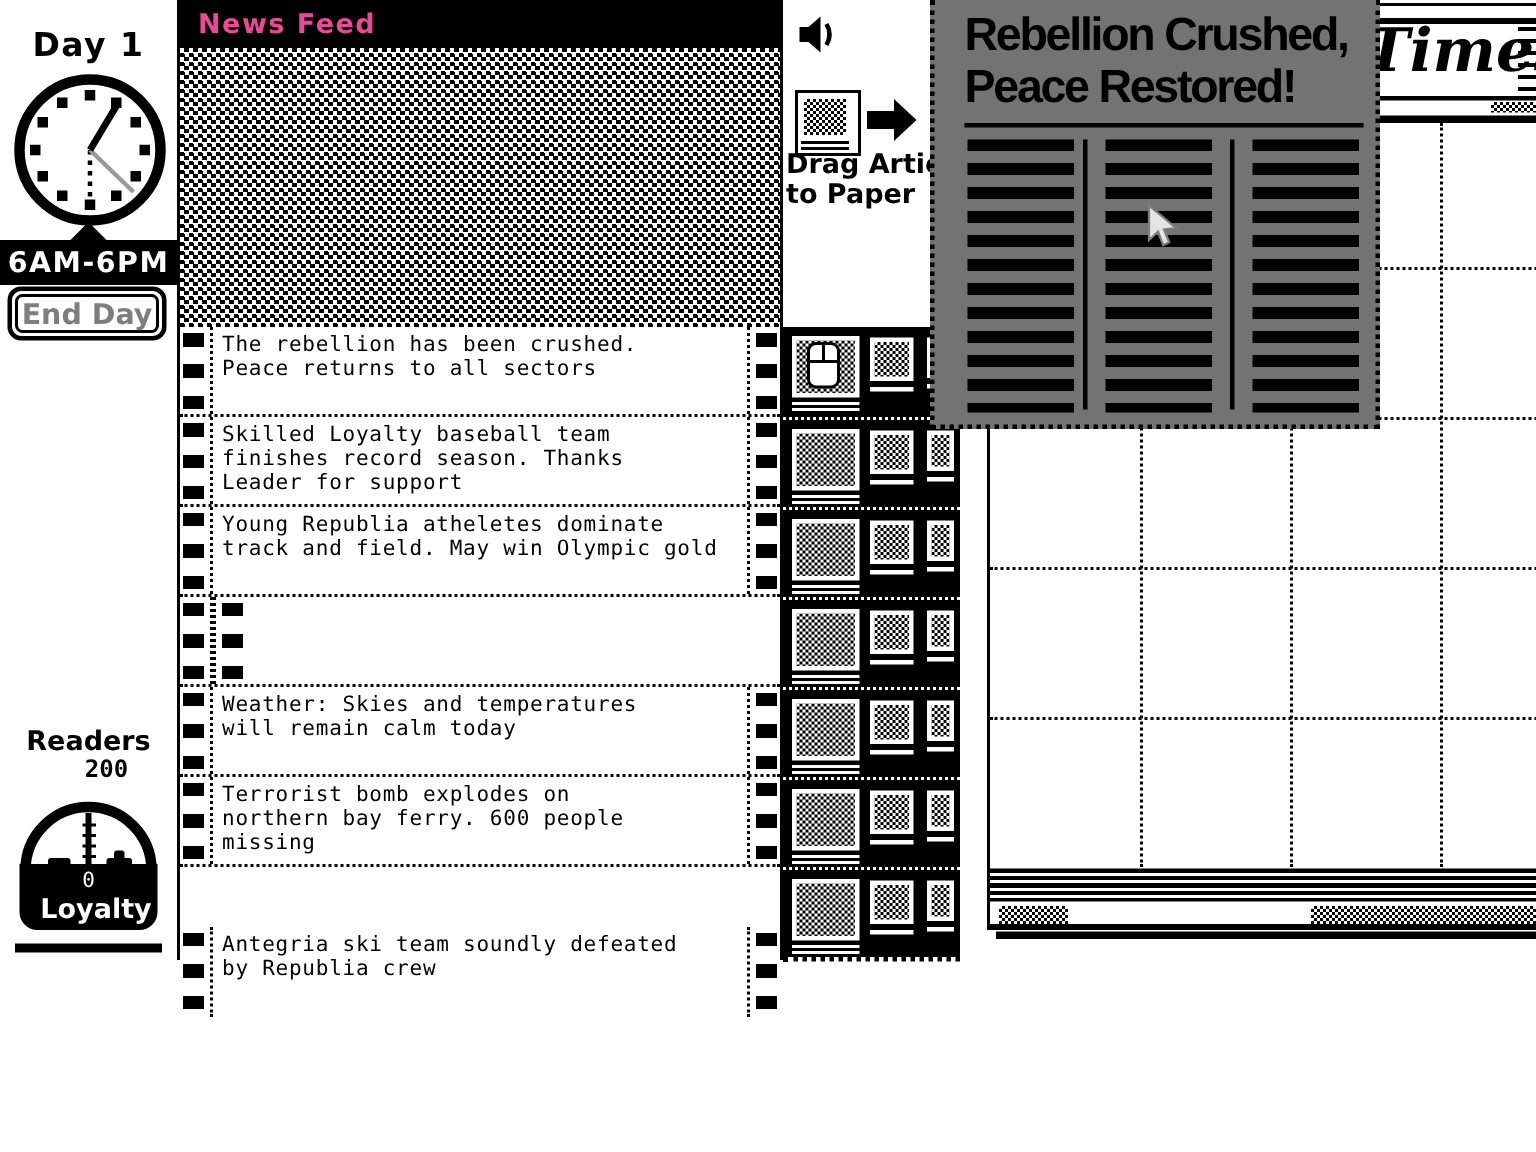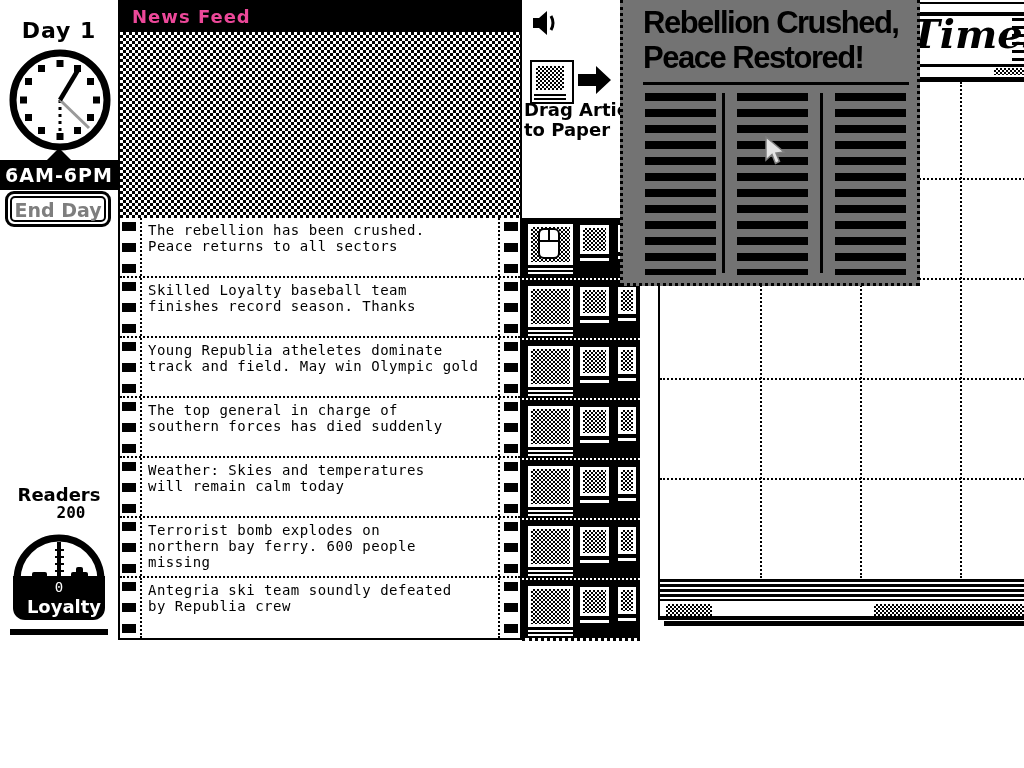--- a/index.html
+++ b/index.html
@@ -32,21 +32,21 @@
   #gauge-underline{left:10px;top:629px;width:98px;height:6px;background:#000;}
 
   
   #newsfeed{left:118px;top:0;width:404px;height:640px;border:2px solid #000;background:#fff;
             box-sizing:border-box;z-index:2;}
   #nf-titlebar{height:30px;background:#000;color:#ec4899;font-size:18px;font-weight:700;
                letter-spacing:1px;line-height:30px;padding-left:12px;}
   #nf-dither{height:186px;}
   #news-list{height:420px;}
   .nrow{display:flex;height:60px;box-sizing:border-box;border-bottom:2px dotted #000;background:#fff;}
-  .nrow:last-child{border-bottom:none;}
+  .nrow:last-child{border-bottom:none;margin-top:40px;}
   .perf{width:22px;position:relative;box-sizing:border-box;}
   .perf-l{border-right:2px dotted #000;}
   .perf-r{border-left:2px dotted #000;}
   .perf-band{position:absolute;top:4px;bottom:0;width:14px;
              background:repeating-linear-gradient(to bottom,#000 0 9px,transparent 9px 21px);}
   .perf-l .perf-band{left:2px;}
   .perf-r .perf-band{right:2px;}
   .ntext{flex:1;padding:4px 2px 0 6px;font-family:"DejaVu Sans Mono",monospace;
          font-size:14px;line-height:16px;letter-spacing:.5px;overflow:hidden;}
 
@@ -184,20 +184,21 @@
         </div>
   </div>
 
   <div class="nrow">
     <div class="perf perf-l">
           <div class="perf-band"></div>
         </div>
     <div class="ntext">
           <div>Skilled Loyalty baseball team</div>
           <div>finishes record season. Thanks</div>
+          <div>Leader for support</div>
         </div>
     <div class="perf perf-r">
           <div class="perf-band"></div>
         </div>
   </div>
 
   <div class="nrow">
     <div class="perf perf-l">
           <div class="perf-band"></div>
         </div>
@@ -206,24 +207,20 @@
           <div>track and field. May win Olympic gold</div>
         </div>
     <div class="perf perf-r">
           <div class="perf-band"></div>
         </div>
   </div>
 
   <div class="nrow">
     <div class="perf perf-l">
           <div class="perf-band"></div>
-        </div>
-    <div class="ntext">
-          <div>The top general in charge of</div>
-          <div>southern forces has died suddenly</div>
         </div>
     <div class="perf perf-r">
           <div class="perf-band"></div>
         </div>
   </div>
 
   <div class="nrow">
     <div class="perf perf-l">
           <div class="perf-band"></div>
         </div>

